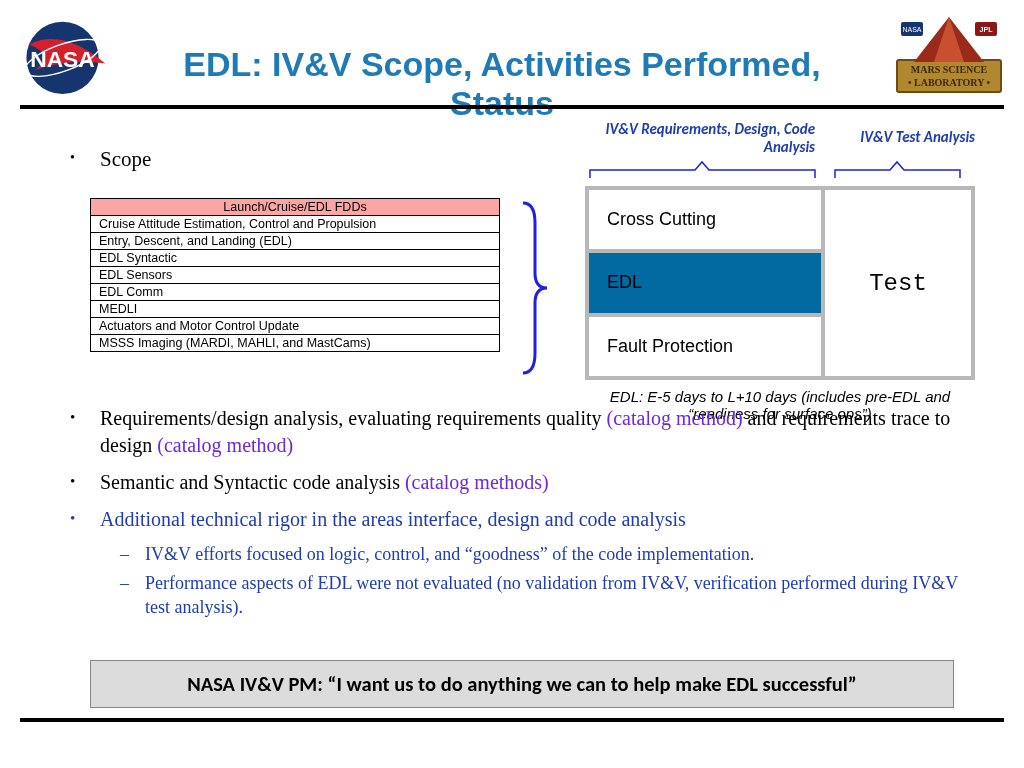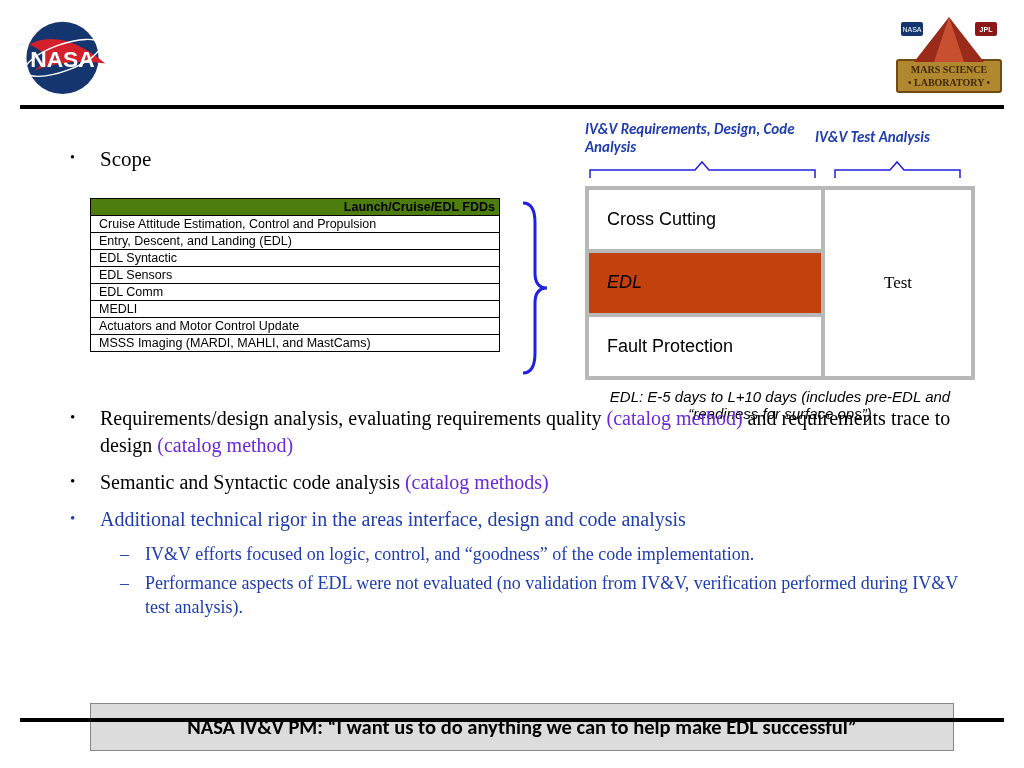--- a/index.html
+++ b/index.html
@@ -69,23 +69,23 @@
   .fdd-table {
     position: absolute;
     left: 50px;
     top: 78px;
     width: 410px;
     border-collapse: collapse;
     font-family: Verdana, Arial, sans-serif;
     font-size: 12.5px;
   }
   .fdd-table th {
-    background: #4d7c0f;
-    text-align: right;
-    font-weight: bold;
+    background: #fca5a5;
+    text-align: center;
+    font-weight: normal;
     padding: 1px 4px;
     border: 1px solid #000;
   }
   .fdd-table td {
     border: 1px solid #000;
     padding: 1px 8px;
   }
   .brace {
     position: absolute;
     left: 475px;
@@ -100,21 +100,21 @@
     top: 0px;
     width: 390px;
   }
   .diag-labels {
     display: flex;
     font-family: Calibri, Arial, sans-serif;
     font-style: italic;
     font-weight: bold;
     color: #1f3db0;
     font-size: 15px;
-    text-align: left;
+    text-align: right;
   }
   .diag-label-left { width: 230px; }
   .diag-label-right { flex: 1; padding-top: 8px; }
   .diag-brackets {
     position: relative;
     height: 25px;
   }
   .diag-box {
     margin-top: 5px;
     border: 4px solid #b8b8b8;
@@ -130,28 +130,28 @@
   .diag-cell {
     flex: 1;
     display: flex;
     align-items: center;
     padding-left: 18px;
     font-family: Arial, sans-serif;
     font-size: 18px;
     border-bottom: 4px solid #b8b8b8;
   }
   .diag-cell:last-child { border-bottom: none; }
-  .diag-cell.edl { background: #c2410c; font-style: italic; }
+  .diag-cell.edl { background: #0369a1; }
   .diag-right {
     flex: 1;
     display: flex;
     align-items: center;
     justify-content: center;
-    font-family: Liberation Serif, serif;
-    font-size: 17px;
+    font-family: Liberation Mono, monospace;
+    font-size: 24px;
   }
   .diag-caption {
     font-family: Arial, sans-serif;
     font-style: italic;
     font-size: 15px;
     text-align: center;
     margin-top: 8px;
     padding: 0 10px;
   }
   .bullets {
@@ -197,21 +197,20 @@
     left: 50px;
     right: 40px;
     top: 540px;
     background: #dcdcdc;
     border: 1px solid #888;
     padding: 10px 14px;
     font-family: Calibri, Arial, sans-serif;
     font-weight: bold;
     font-size: 20.5px;
     text-align: center;
-    margin-top: 43px;
   }
   .hr-bottom {
     position: absolute;
     left: 20px;
     right: 20px;
     top: 718px;
     height: 4px;
     background: #000;
   }
   .bracket-svg {
@@ -245,20 +244,21 @@
       <path d="M 60 5 L 95 50 L 25 50 Z" fill="#9a2a1a"></path>
       <path d="M 60 5 L 75 50 L 45 50 Z" fill="#c85030"></path>
       <rect x="12" y="10" width="22" height="14" fill="#14356e" rx="2"></rect>
       <text x="23" y="20" text-anchor="middle" fill="#fff" font-size="7" font-family="Arial">NASA</text>
       <rect x="86" y="10" width="22" height="14" fill="#8a1818" rx="2"></rect>
       <text x="97" y="20" text-anchor="middle" fill="#fff" font-size="7" font-family="Arial" font-weight="bold">JPL</text>
       <text x="60" y="61" text-anchor="middle" fill="#402808" font-size="10" font-family="Georgia" font-weight="bold">MARS SCIENCE</text>
       <text x="60" y="74" text-anchor="middle" fill="#402808" font-size="10" font-family="Georgia" font-weight="bold">• LABORATORY •</text>
     </svg>
   </div>
+  <div class="title">EDL: IV&amp;V Scope, Activities Performed, Status</div>
 </div>
 <div class="hr-top"></div>
 
 <div class="content">
   <div class="scope-bullet">•</div>
   <div class="scope-label">Scope</div>
 
   <table class="fdd-table">
     <tbody>
         <tr>

